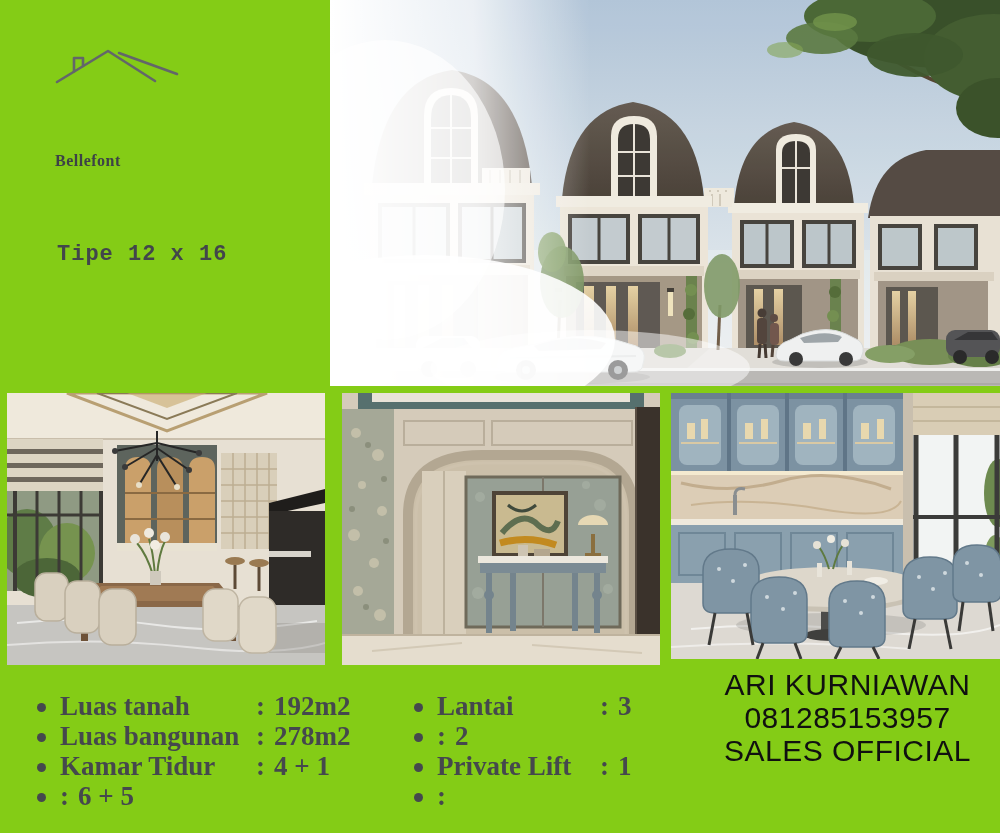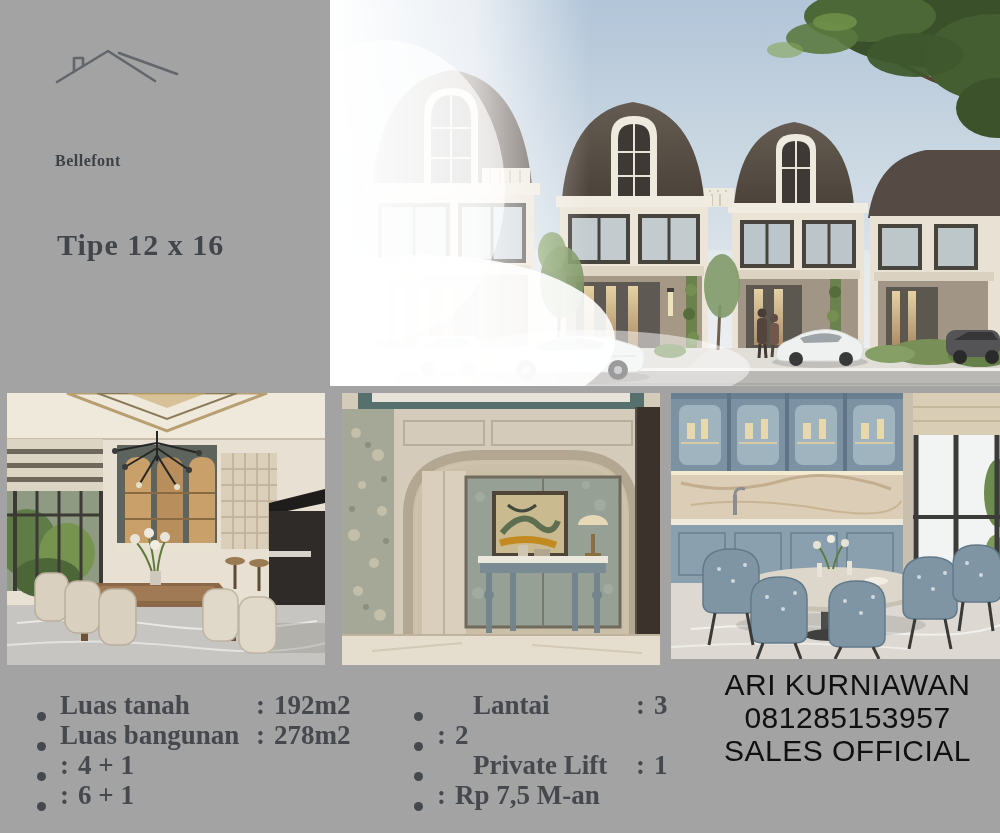--- a/index.html
+++ b/index.html
@@ -1,40 +1,40 @@
 <!DOCTYPE html>
 <html><head>
 <meta charset="utf-8">
 <style>
   html,body{margin:0;padding:0;background:#ffffff;}
-  .page{position:relative;width:1000px;height:833px;background:#a3a3a3;overflow:hidden;
+  .page{position:relative;width:1000px;height:833px;background:#84cc16;overflow:hidden;
         font-family:"Liberation Serif",serif;}
   
   .logo{position:absolute;left:45px;top:30px;width:140px;height:65px;}
   .brand-title{position:absolute;left:55px;top:152px;width:320px;
 ance               font-size:57px;font-weight:700;color:#3d4247;letter-spacing:.5px;}
-  .brand-sub{position:absolute;left:57px;top:228px;width:300px;
-             font-size:30px;font-weight:700;color:#42464b;letter-spacing:1px;}
+  .brand-sub{position:absolute;left:57px;top:242px;width:300px;
+             font-size:22px;font-weight:700;color:#42464b;letter-spacing:1px;font-family:Liberation Mono, monospace;}
   
   .hero{position:absolute;left:330px;top:0;width:670px;height:386px;}
   .photo{position:absolute;top:393px;overflow:hidden;}
   .photo.p1{left:7px;width:318px;height:272px;}
   .photo.p2{left:342px;width:318px;height:272px;}
   .photo.p3{left:671px;width:329px;height:266px;}
   .photo svg,.hero svg{display:block;width:100%;height:100%;}
   
   .specs{position:absolute;list-style:none;margin:0;padding:0;
          font-size:27px;font-weight:700;color:#45484d;}
-  .specs li{display:flex;align-items:flex-end;height:30px;}
+  .specs li{display:flex;align-items:center;height:30px;}
   .specs .bullet{flex:none;width:9px;height:9px;border-radius:50%;background:#45484d;
                  margin-right:14px;margin-top:2px;}
   .specs-left{left:37px;top:691px;}
   .specs-left .lbl{width:196px;}
   .specs-right{left:414px;top:691px;}
-  .specs-right .lbl{width:163px;margin-left:36px;}
+  .specs-right .lbl{width:163px;}
   .specs .sep{margin-right:9px;}
   
   .contact{position:absolute;left:690px;top:668px;width:315px;text-align:center;
            font-family:"Liberation Sans",sans-serif;font-size:30px;color:#101010;
            line-height:33px;font-weight:400;letter-spacing:.5px;}
 </style>
 </head>
 <body>
 
 <div class="page">
@@ -551,27 +551,28 @@
       <span class="val">192m2</span>
     </li>
     <li>
       <span class="bullet"></span>
       <span class="lbl">Luas bangunan</span>
       <span class="sep">:</span>
       <span class="val">278m2</span>
     </li>
     <li>
       <span class="bullet"></span>
+      <span class="lbl">Kamar Tidur</span>
       <span class="sep">:</span>
       <span class="val">4 + 1</span>
     </li>
     <li>
       <span class="bullet"></span>
       <span class="sep">:</span>
-      <span class="val">6 + 1</span>
+      <span class="val">6 + 5</span>
     </li>
   </ul>
 
   <ul class="specs specs-right">
     <li>
       <span class="bullet"></span>
       <span class="lbl">Lantai</span>
       <span class="sep">:</span>
       <span class="val">3</span>
     </li>
@@ -582,21 +583,20 @@
     </li>
     <li>
       <span class="bullet"></span>
       <span class="lbl">Private Lift</span>
       <span class="sep">:</span>
       <span class="val">1</span>
     </li>
     <li>
       <span class="bullet"></span>
       <span class="sep">:</span>
-      <span class="val">Rp 7,5 M-an</span>
     </li>
   </ul>
 
   <div class="contact">
     <div>ARI KURNIAWAN</div>
     <div>081285153957</div>
     <div>SALES OFFICIAL</div>
   </div>
 
 </div>

